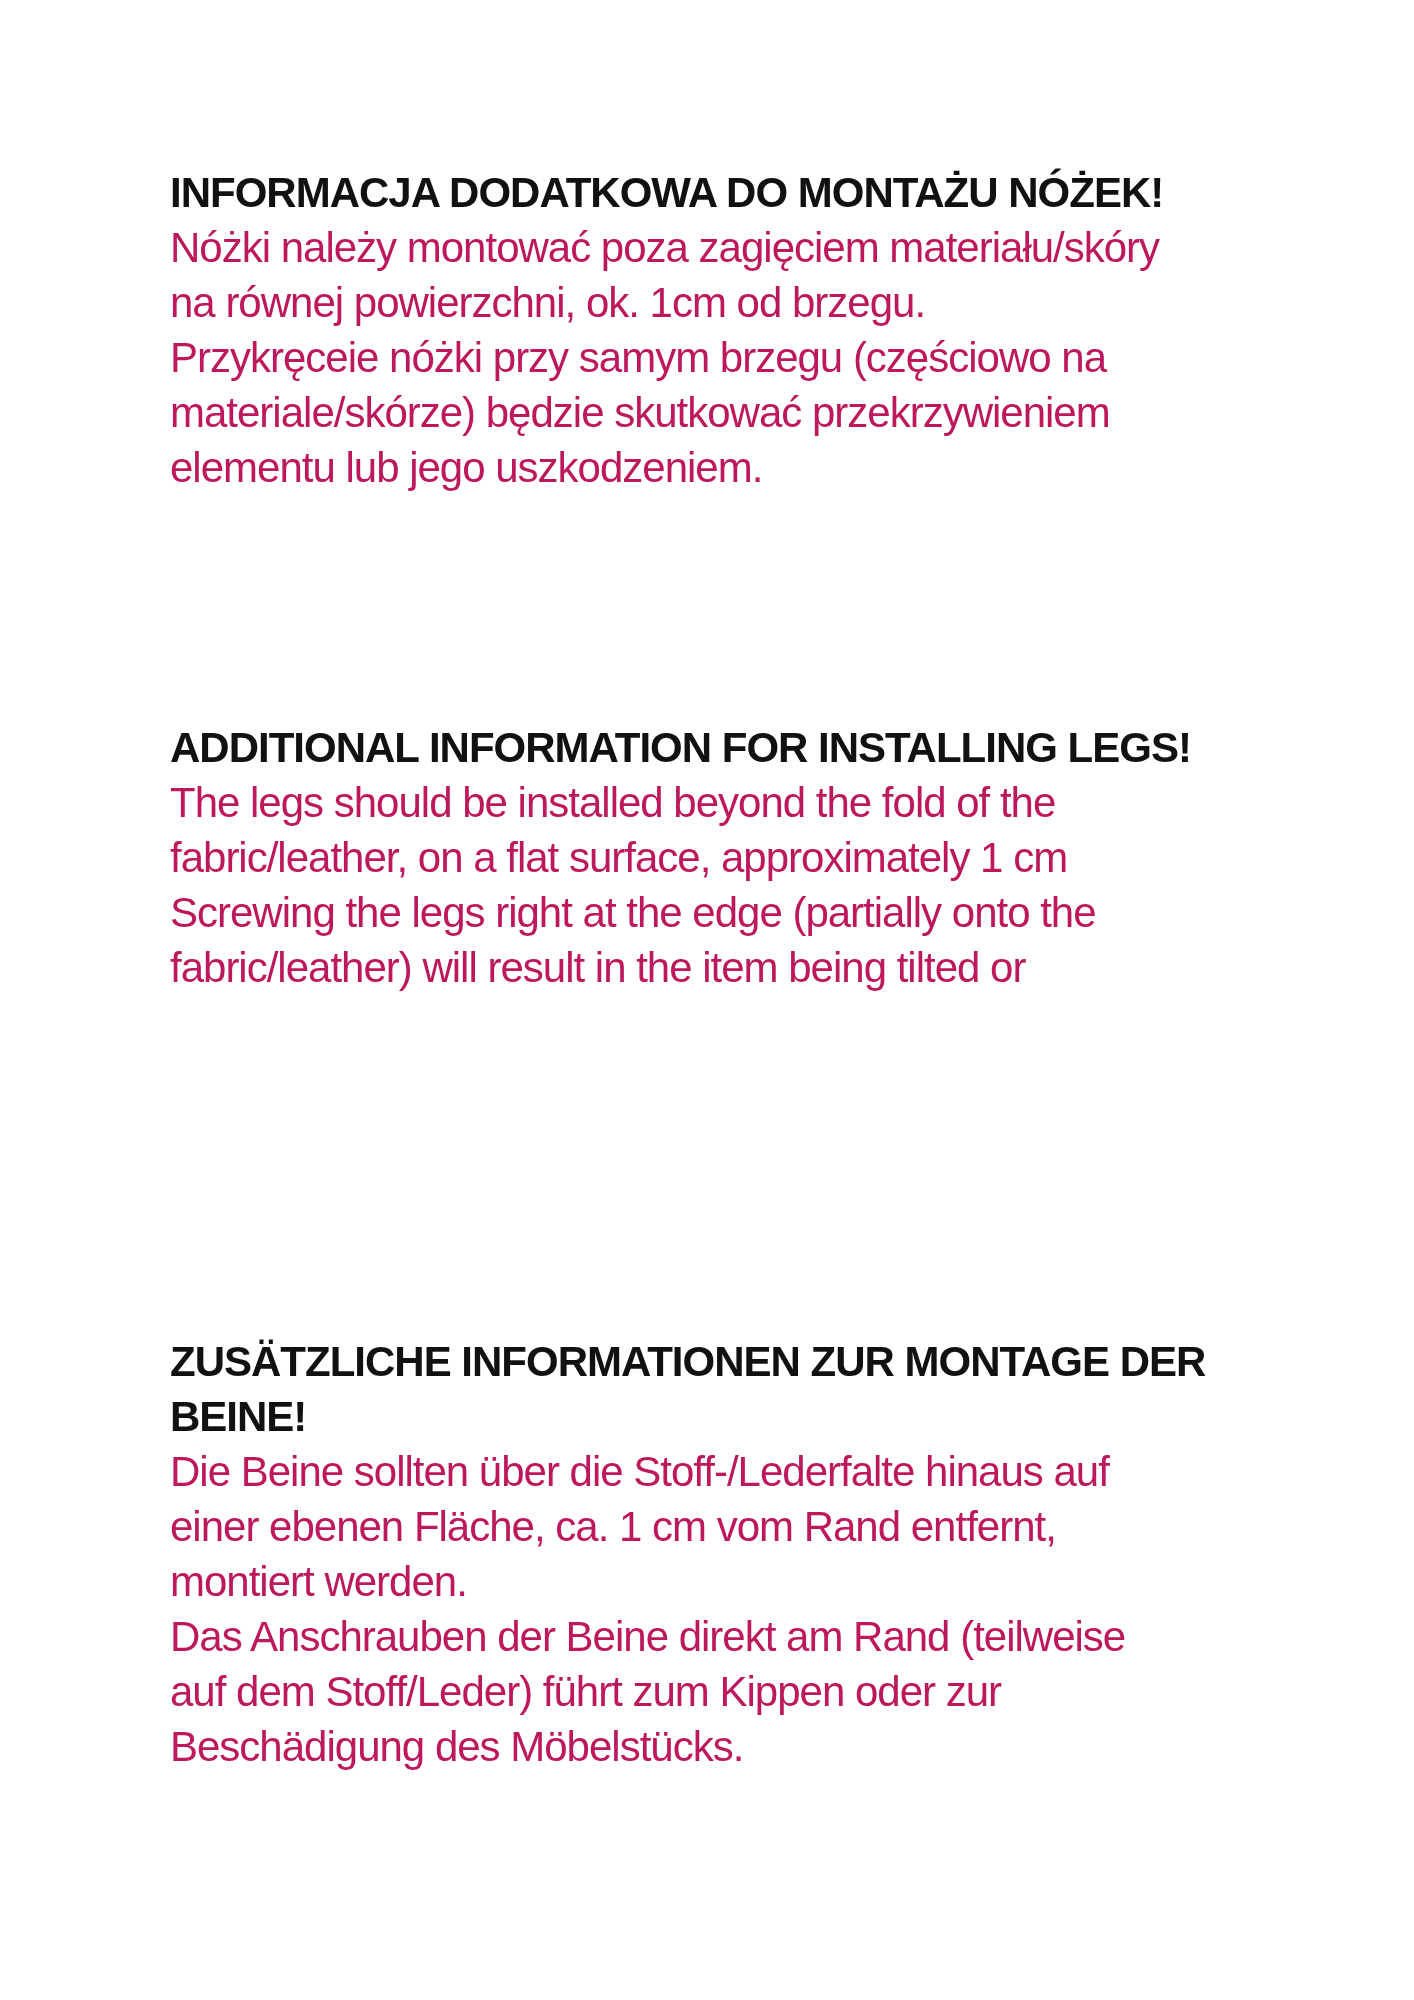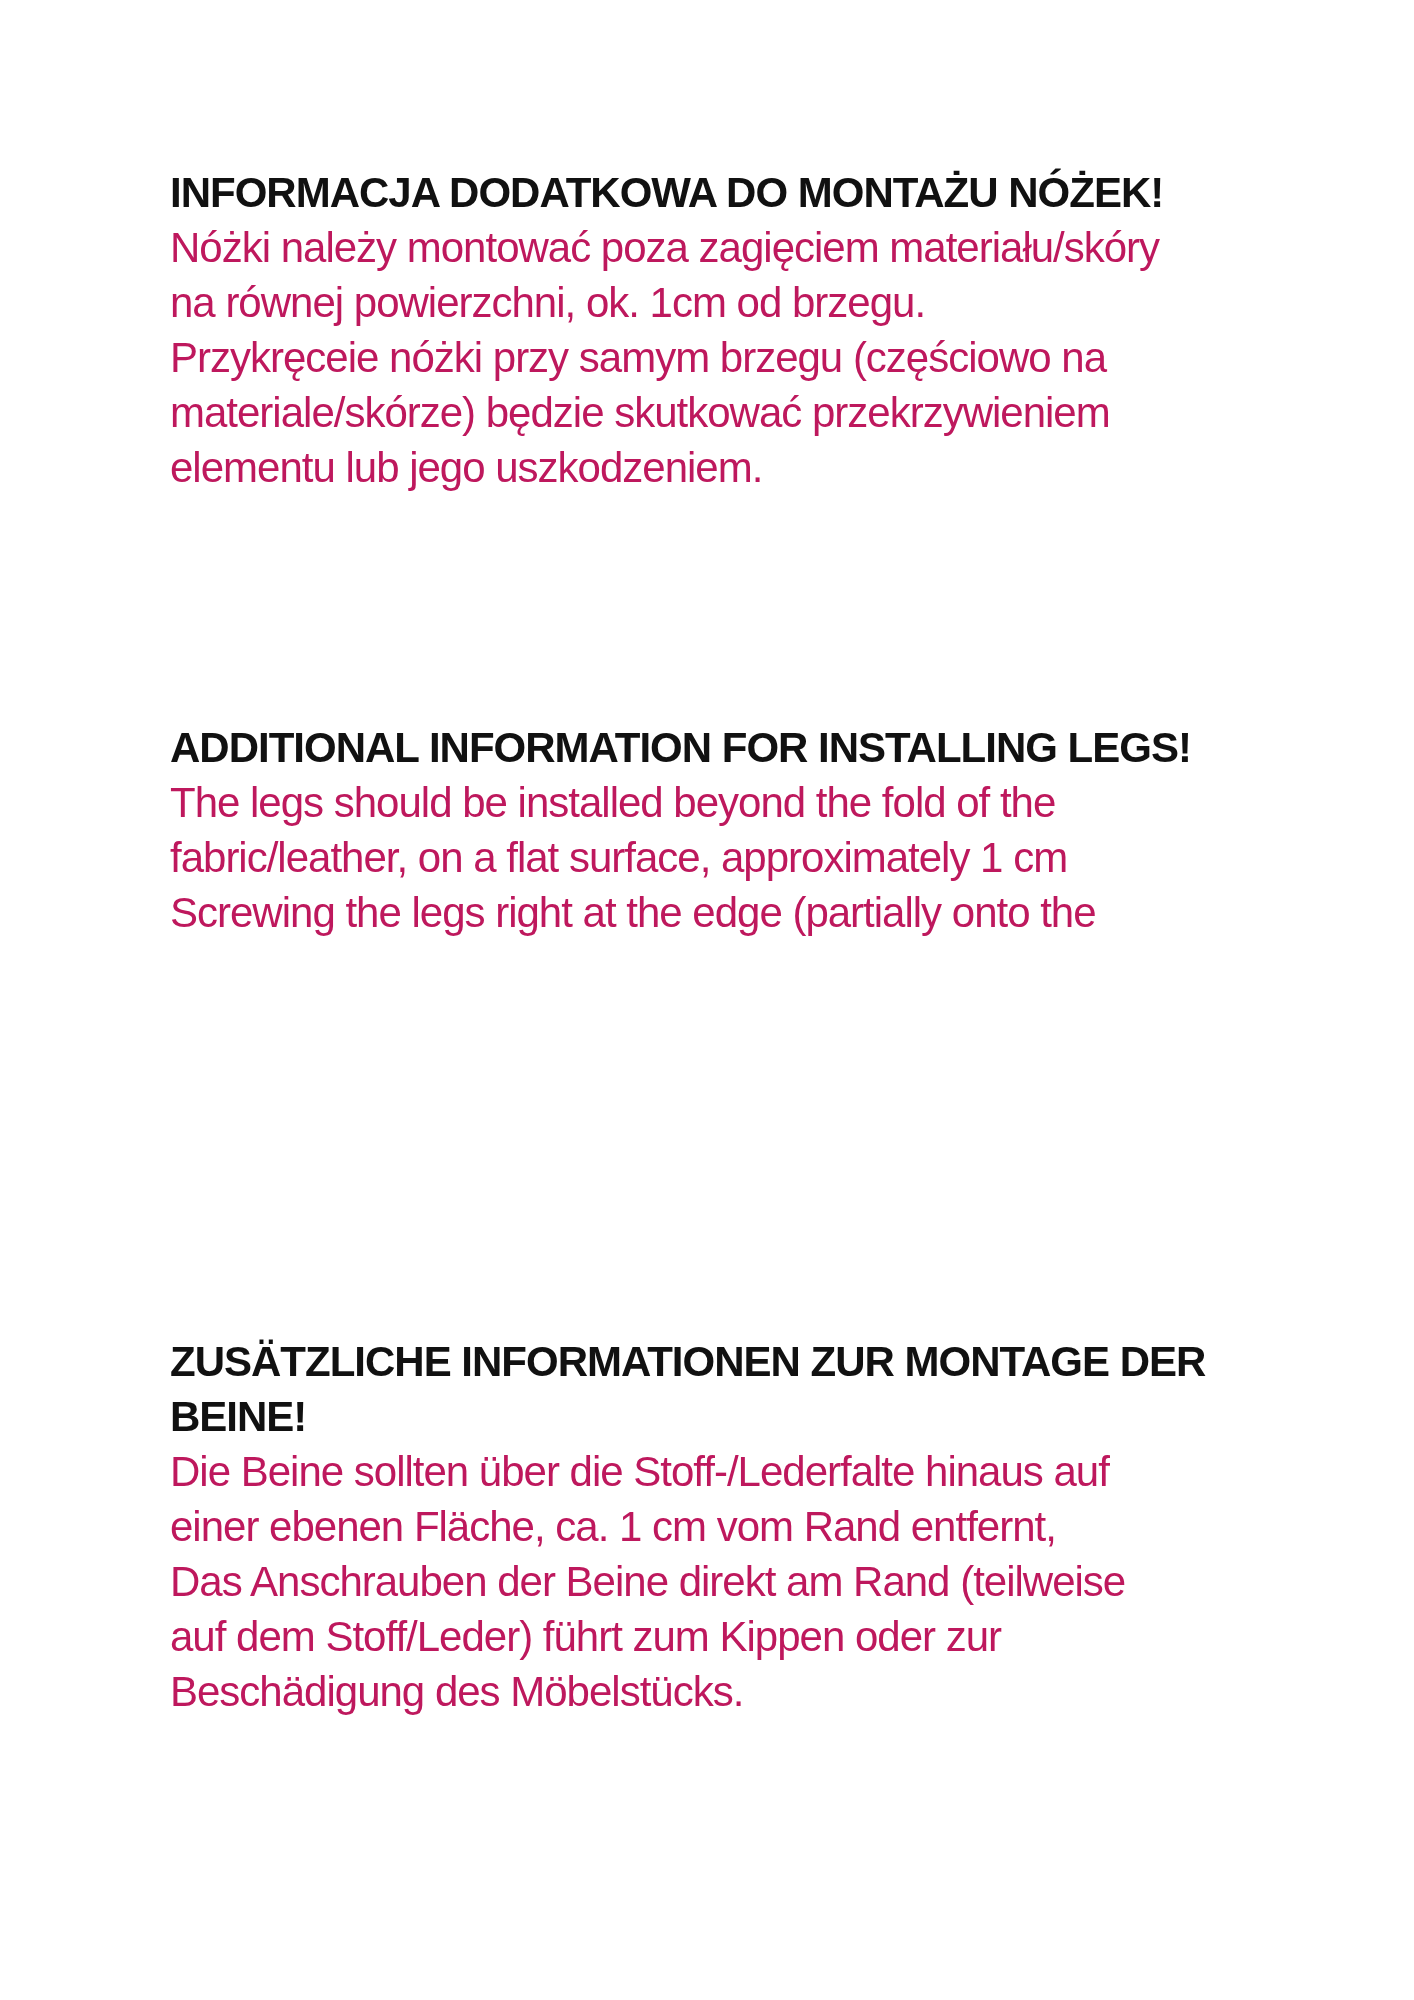--- a/index.html
+++ b/index.html
@@ -64,30 +64,32 @@
   </div>
 
   <div class="section" id="section-english">
     <div class="section-title">
         <div>ADDITIONAL INFORMATION FOR INSTALLING LEGS!</div>
       </div>
     <div class="section-body">
         <div>The legs should be installed beyond the fold of the</div>
         <div>fabric/leather, on a flat surface, approximately 1 cm</div>
         <div>Screwing the legs right at the edge (partially onto the</div>
+        <div>fabric/leather) will result in the item being tilted or</div>
       </div>
   </div>
 
   <div class="section" id="section-german">
     <div class="section-title">
         <div>ZUSÄTZLICHE INFORMATIONEN ZUR MONTAGE DER</div>
         <div>BEINE!</div>
       </div>
     <div class="section-body">
         <div>Die Beine sollten über die Stoff-/Lederfalte hinaus auf</div>
         <div>einer ebenen Fläche, ca. 1 cm vom Rand entfernt,</div>
+        <div>montiert werden.</div>
         <div>Das Anschrauben der Beine direkt am Rand (teilweise</div>
         <div>auf dem Stoff/Leder) führt zum Kippen oder zur</div>
         <div>Beschädigung des Möbelstücks.</div>
       </div>
   </div>
 
 </div>
 
 </body></html>

